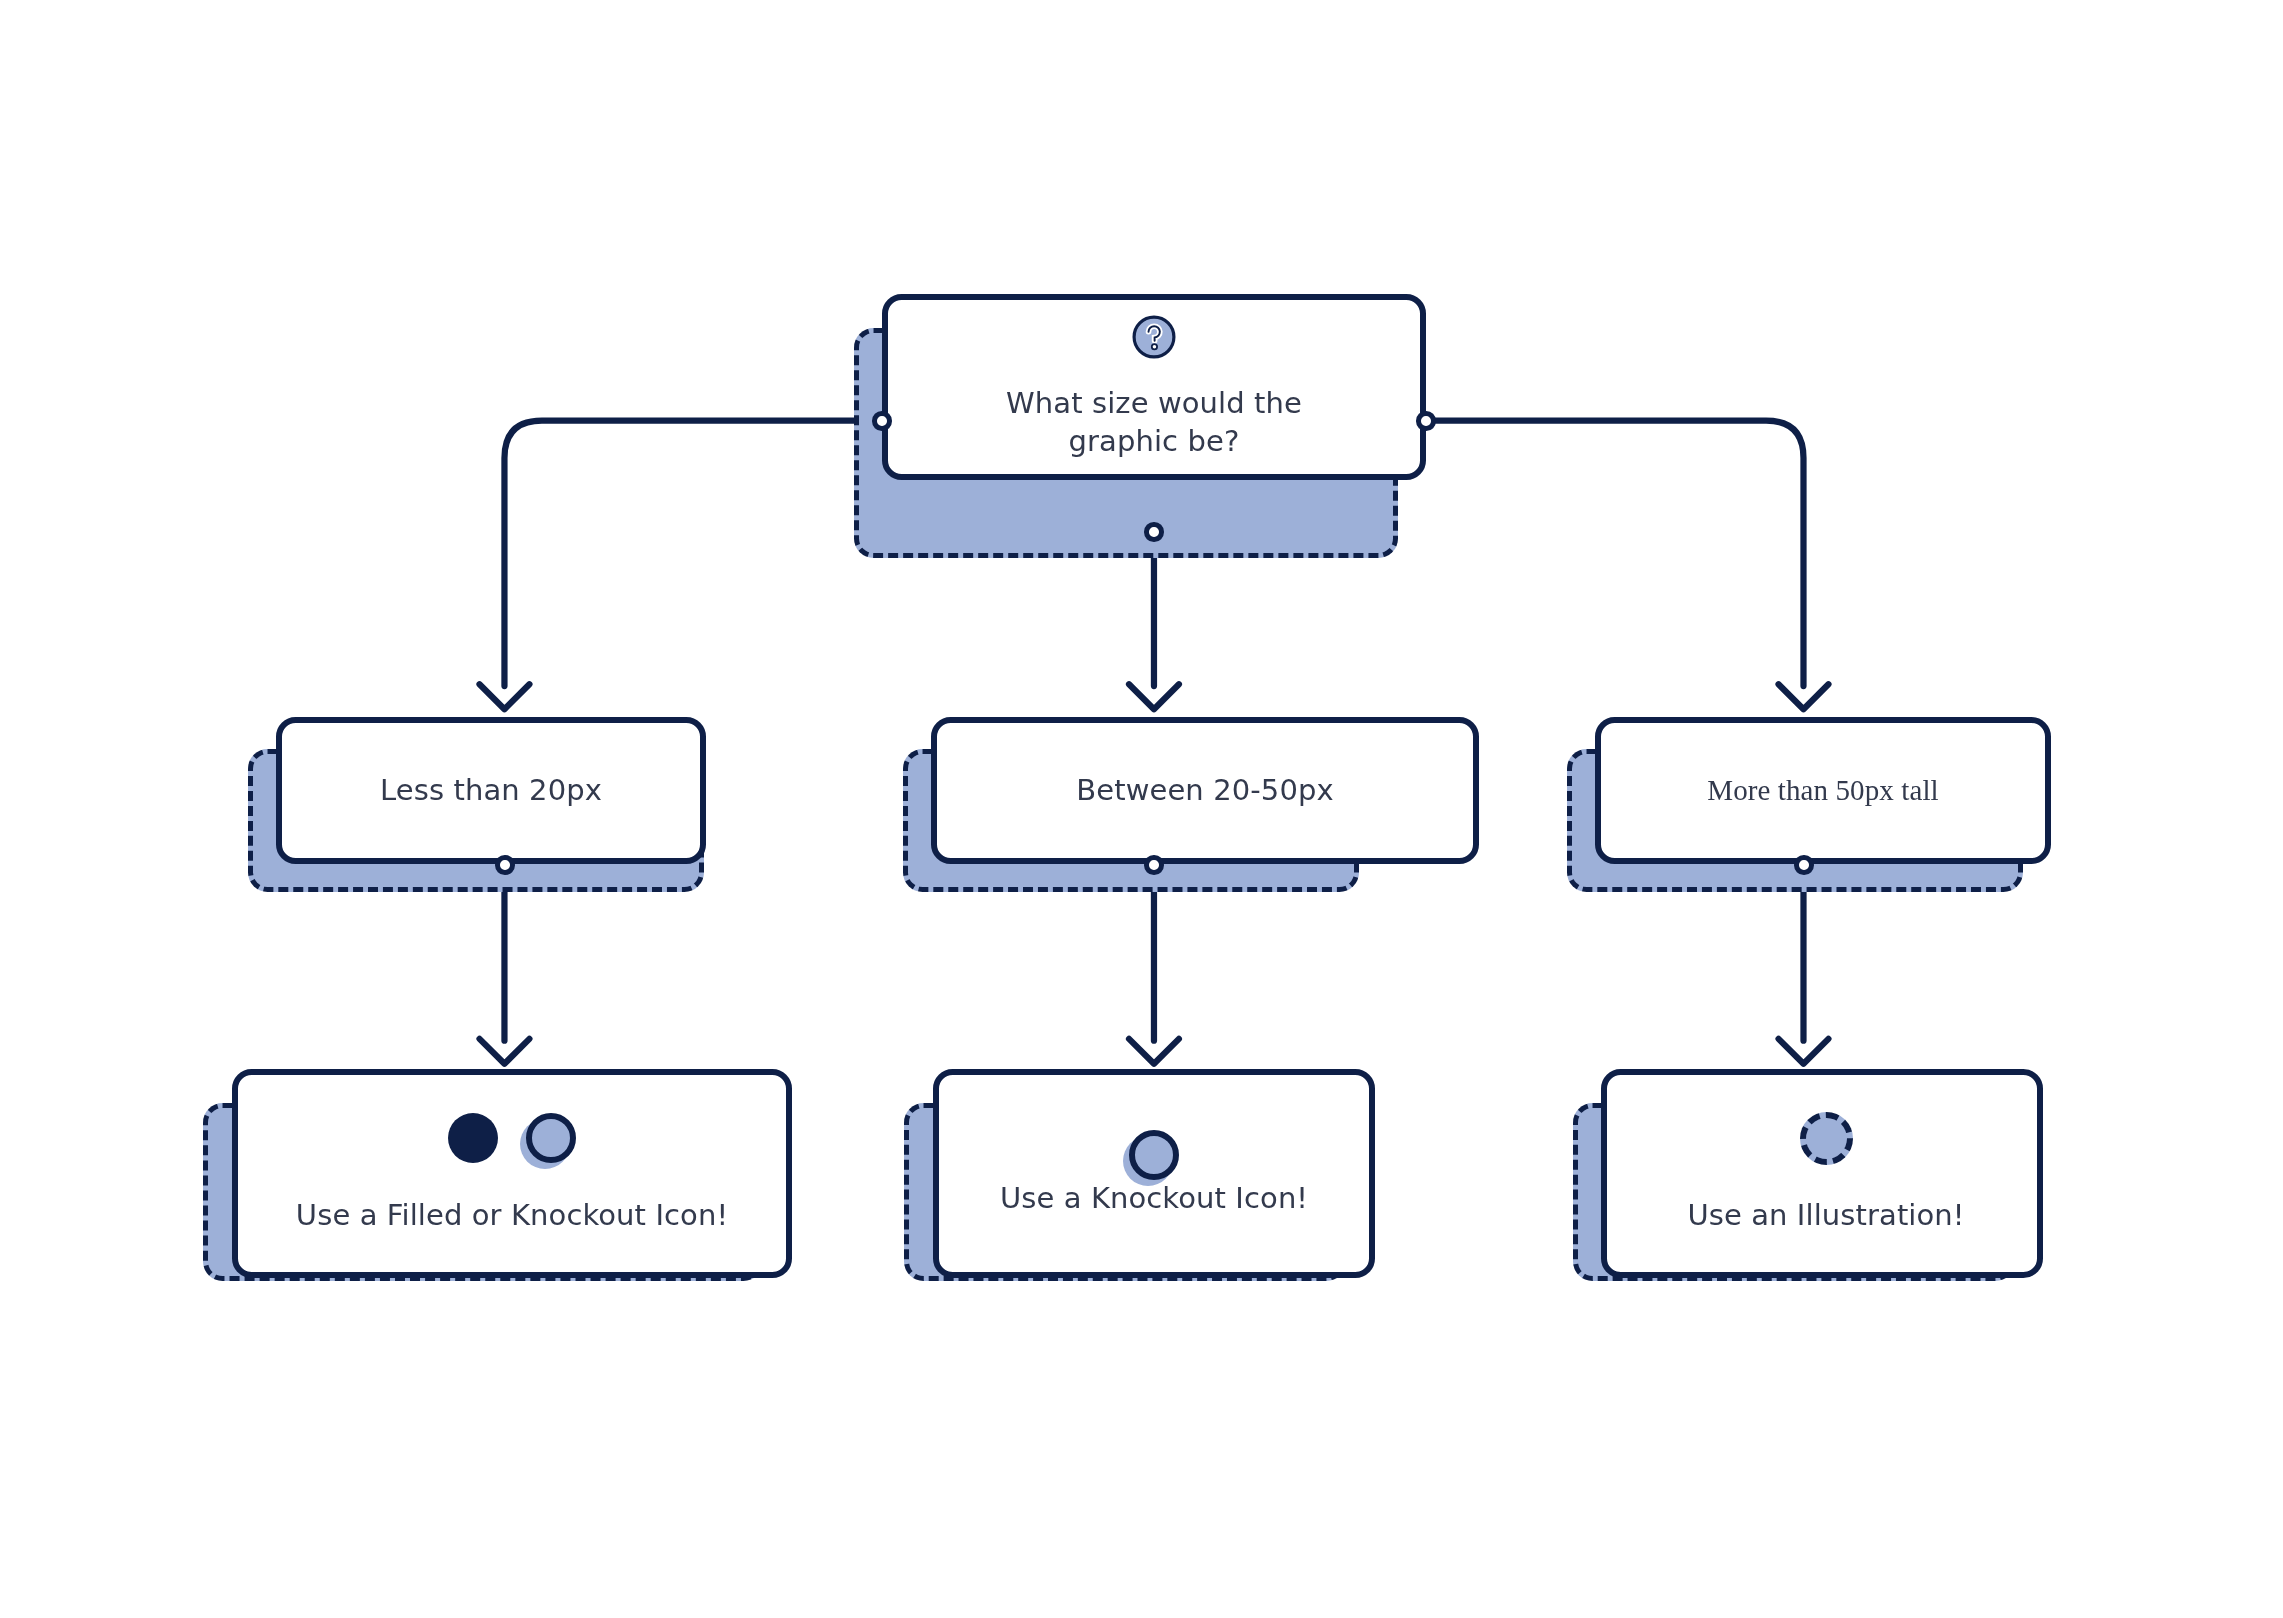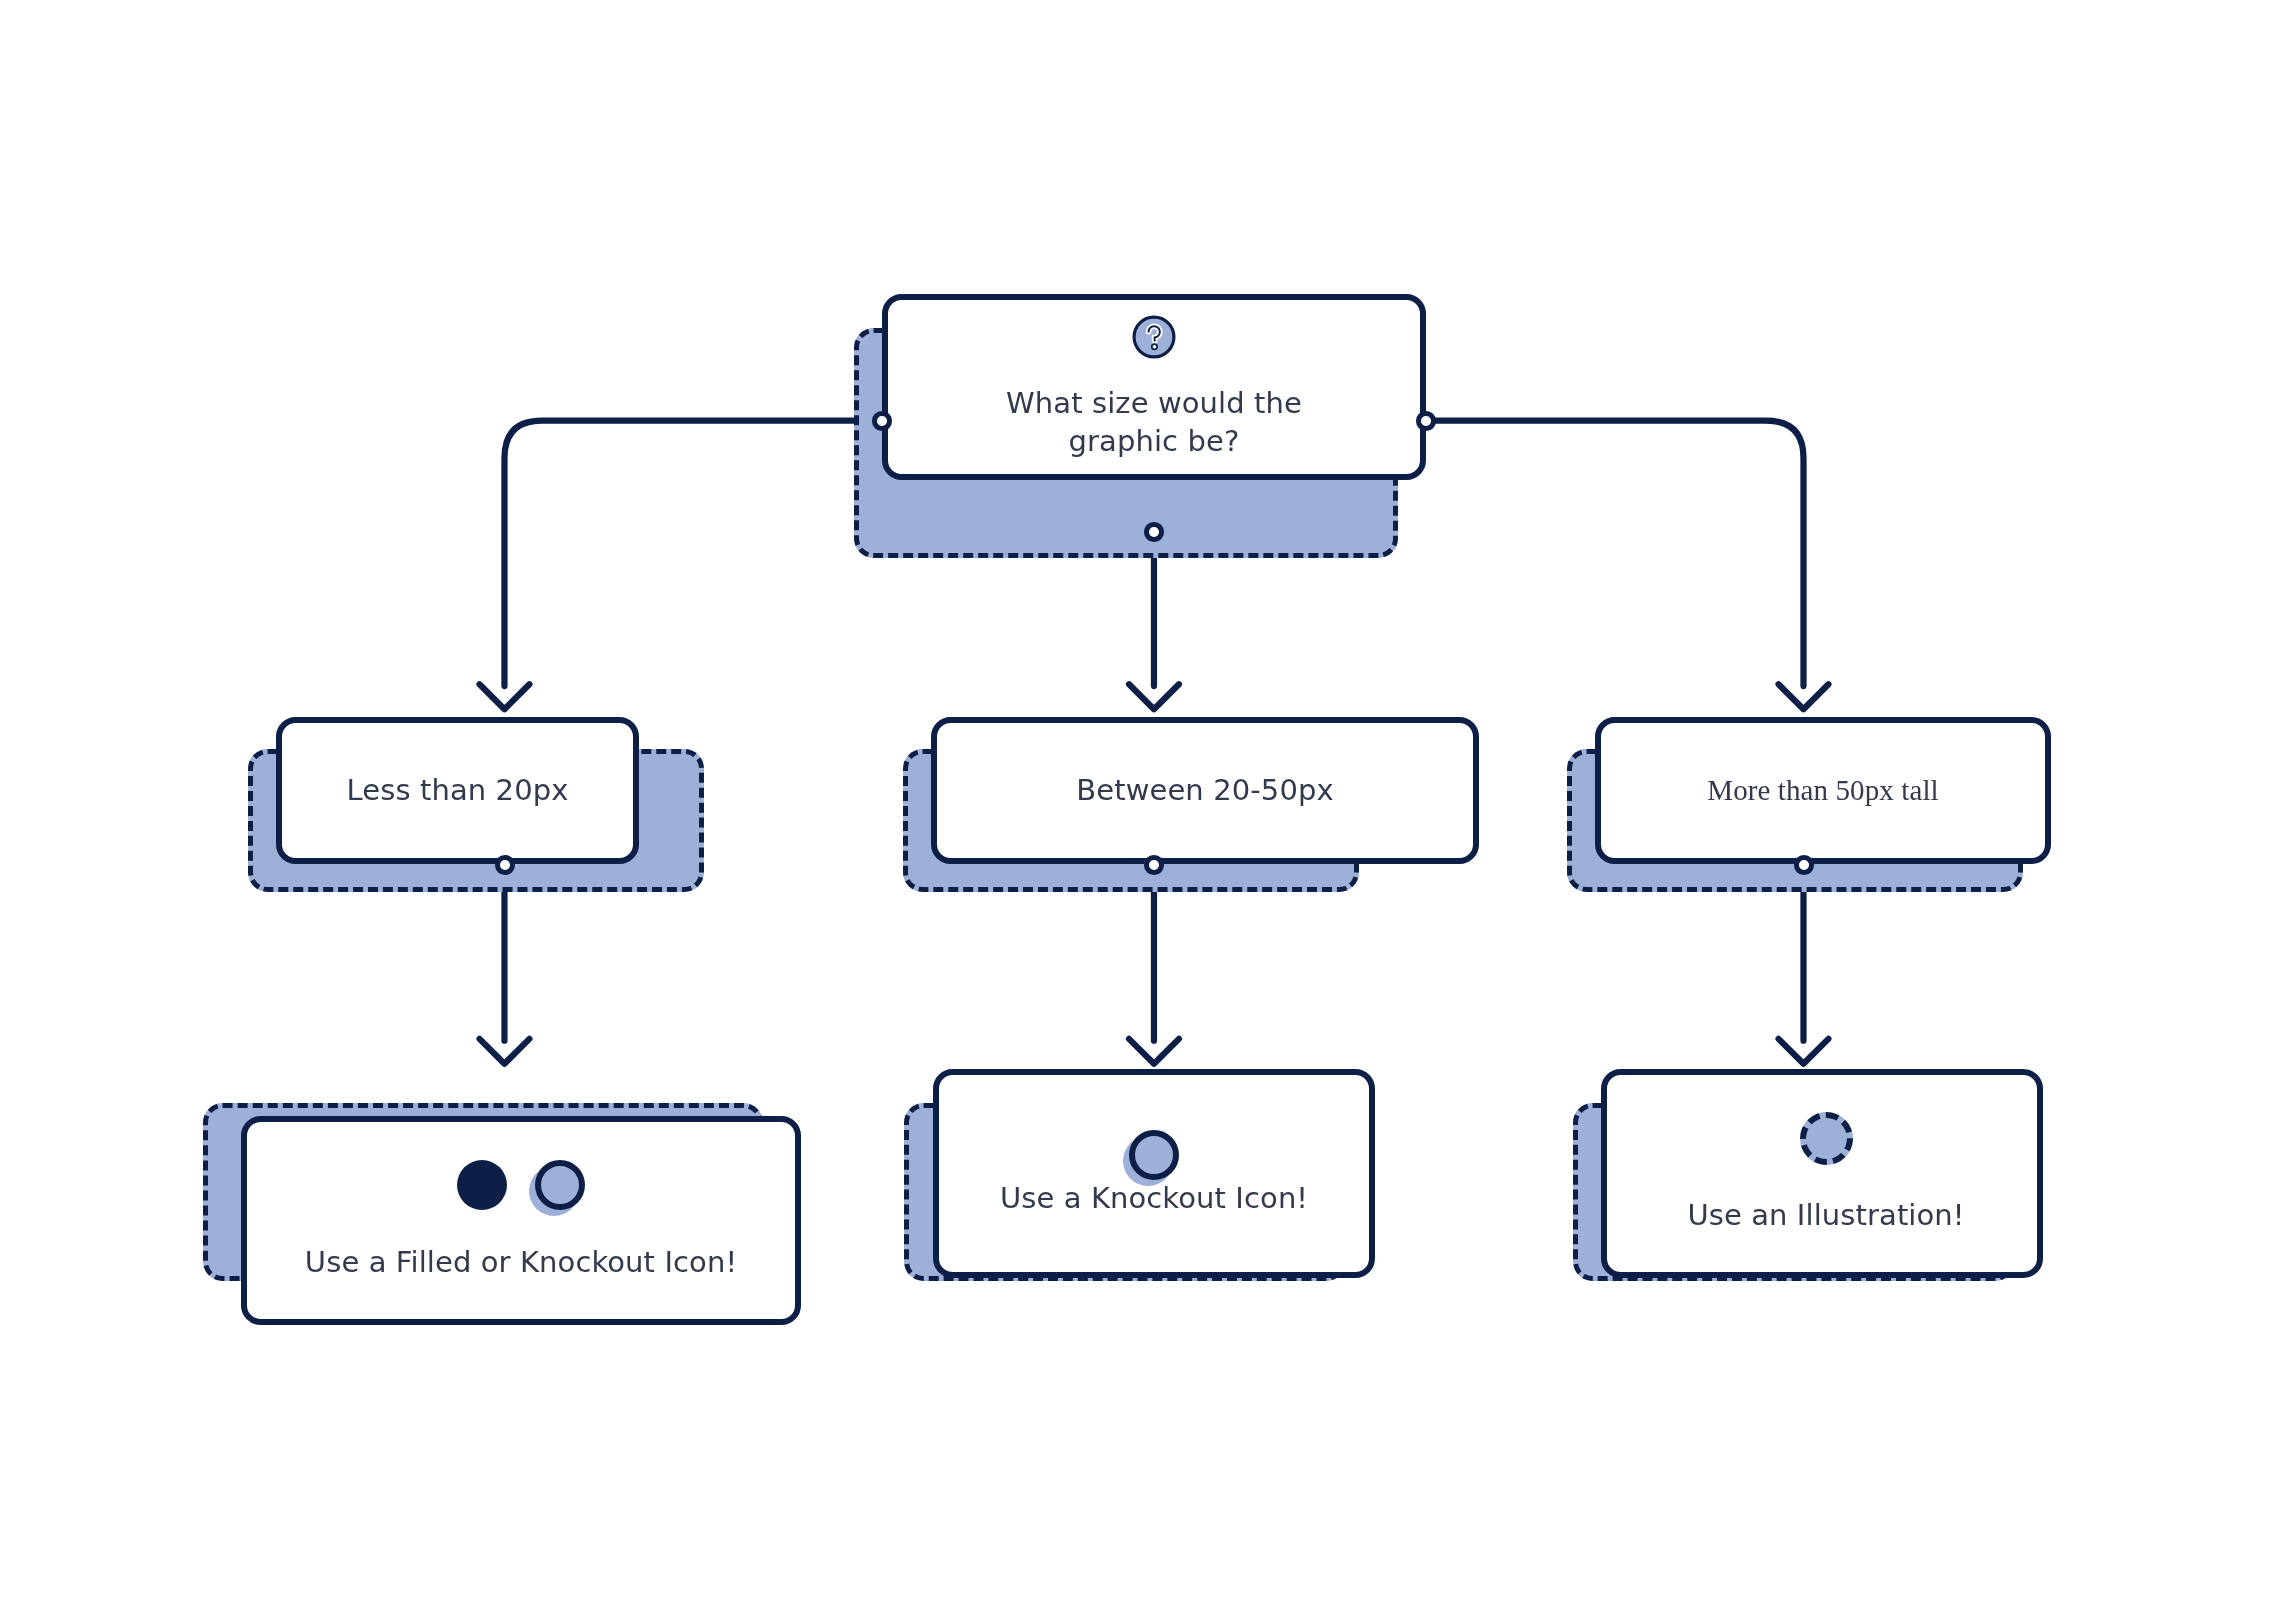--- a/index.html
+++ b/index.html
@@ -111,21 +111,21 @@
       <div class="node-label" style="margin-top:25px;">What size would the
 graphic be?</div>
     </div>
     <div class="port" style="left:872px;top:411px;"></div>
     <div class="port" style="left:1416px;top:411px;"></div>
     <div class="port" style="left:1144px;top:522px;"></div>
   </div>
 
   <div class="node">
     <div class="shadow-card" style="left:248px;top:749px;width:456px;height:143px;"></div>
-    <div class="main-card" style="left:276px;top:717px;width:363px;height:147px;">
+    <div class="main-card" style="left:276px;top:717px;width:430px;height:147px;">
       <div class="node-label">Less than 20px</div>
     </div>
     <div class="port" style="left:495px;top:855px;"></div>
   </div>
 
   <div class="node">
     <div class="shadow-card" style="left:903px;top:749px;width:456px;height:143px;"></div>
     <div class="main-card" style="left:931px;top:717px;width:548px;height:147px;">
       <div class="node-label">Between 20-50px</div>
     </div>
@@ -135,21 +135,21 @@
   <div class="node">
     <div class="shadow-card" style="left:1567px;top:749px;width:456px;height:143px;"></div>
     <div class="main-card" style="left:1595px;top:717px;width:456px;height:147px;font-family:Liberation Serif, serif;">
       <div class="node-label">More than 50px tall</div>
     </div>
     <div class="port" style="left:1794px;top:855px;"></div>
   </div>
 
   <div class="node">
     <div class="shadow-card" style="left:203px;top:1103px;width:560px;height:178px;"></div>
-    <div class="main-card" style="left:241px;top:1069px;width:560px;height:209px;margin-top:47px;">
+    <div class="main-card" style="left:232px;top:1069px;width:560px;height:209px;">
       <div class="glyph-row" style="gap:28.5px;">
         <span class="icon-filled-dot"></span>
         <span class="icon-knockout">
           <span class="ko-shadow"></span>
           <span class="ko-ring"></span>
         </span>
       </div>
       <div class="node-label" style="margin-top:34px;">Use a Filled or Knockout Icon!</div>
     </div>
   </div>

